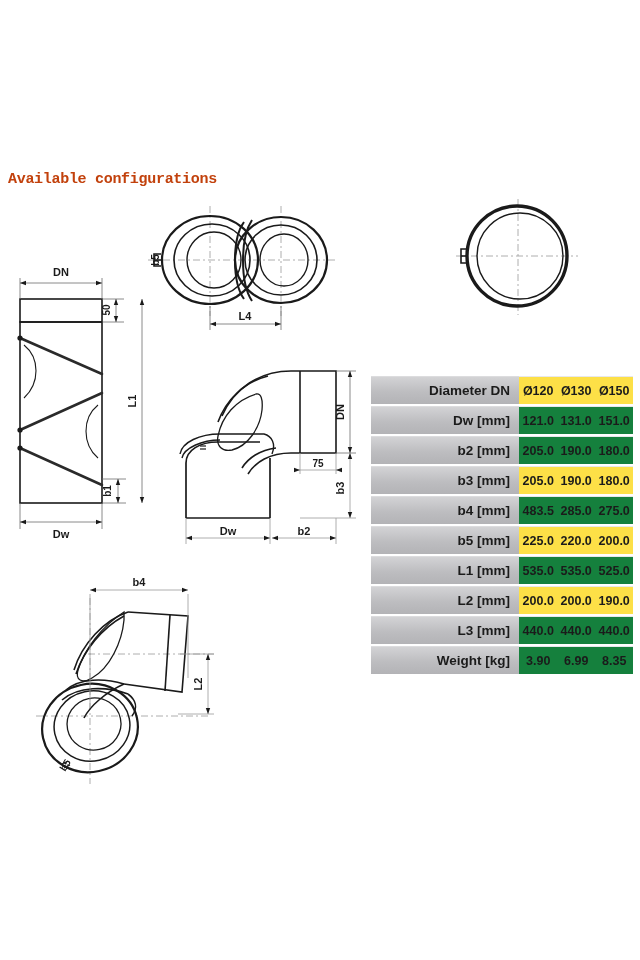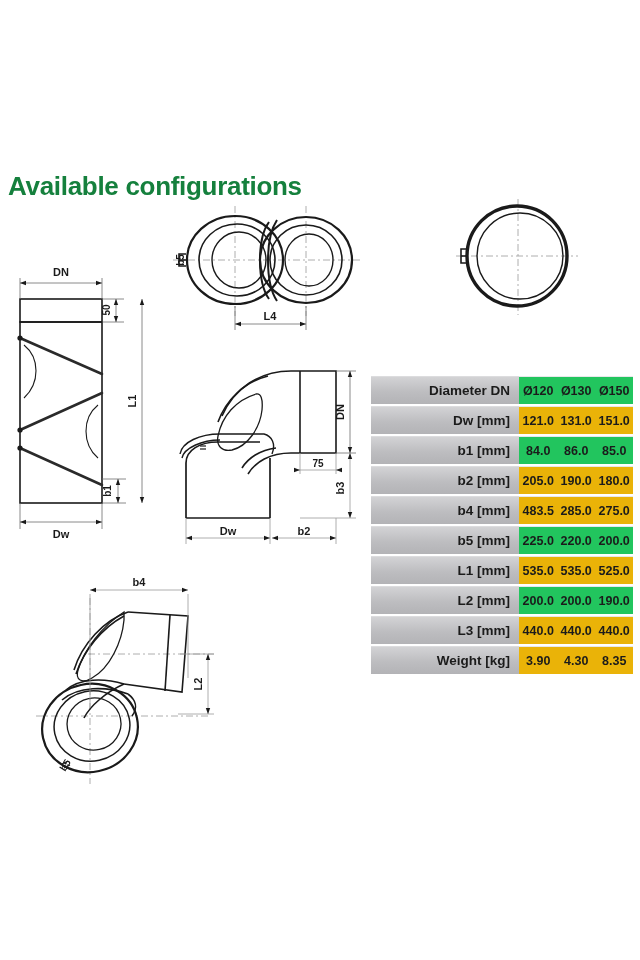--- a/index.html
+++ b/index.html
@@ -12,34 +12,34 @@
     width: 640px;
     height: 960px;
     background: #ffffff;
     overflow: hidden;
     font-family: "Liberation Sans", sans-serif;
   }
   #title {
     position: absolute;
     left: 8px;
     top: 171px;
-    font-size: 26px;
+    font-size: 15px;
     font-weight: bold;
     letter-spacing: -0.3px;
-    color: #15803d;
-    font-family: Liberation Sans, sans-serif;
+    color: #c2410c;
+    font-family: Liberation Mono, monospace;
     white-space: nowrap;
   }
 
   
   .drawing { position: absolute; }
   .drawing svg { display: block; overflow: visible; }
 
   #view-straight   { left: 6px;   top: 258px; }
-  #view-top-pair   { left: 173px; top: 198px; }
+  #view-top-pair   { left: 148px; top: 198px; }
   #view-ring       { left: 452px; top: 193px; }
   #view-elbow-side { left: 160px; top: 358px; }
   #view-elbow-iso  { left: 28px;  top: 558px; }
 
   .dimtxt {
     font-family: "Liberation Sans", sans-serif;
     font-size: 11px;
     font-weight: bold;
     fill: #1a1a1a;
   }
@@ -71,22 +71,22 @@
     padding-right: 9px;
     font-size: 13.5px;
     background: linear-gradient(to bottom, #d3d3d5 0%, #bdbdc0 55%, #b3b3b6 100%);
     border-top: 1px solid #dcdcde;
     padding-left: 44px;
   }
   #spec-table td.val {
     width: 48px;
     border-top: 1px solid #e8e8ea;
   }
-  #spec-table tr.odd  td.val { background: #22c55e; }
-  #spec-table tr.even td.val { background: #eab308; }
+  #spec-table tr.odd  td.val { background: #fde047; }
+  #spec-table tr.even td.val { background: #15803d; }
   #spec-table td.gap { width: 1px; background: #ffffff; border: 0; }
 </style>
 </head>
 <body>
 
 <div id="page">
 
   <div id="title">Available configurations</div>
 
   <div class="drawing" id="view-straight">
@@ -393,31 +393,31 @@
         </tr>
         <tr class="even">
           <td class="lbl">Dw [mm]</td>
           <td class="gap"></td>
           <td class="val">121.0</td>
           <td class="gap"></td>
           <td class="val">131.0</td>
           <td class="gap"></td>
           <td class="val">151.0</td>
         </tr>
+        <tr class="even">
+          <td class="lbl">b2 [mm]</td>
+          <td class="gap"></td>
+          <td class="val">205.0</td>
+          <td class="gap"></td>
+          <td class="val">190.0</td>
+          <td class="gap"></td>
+          <td class="val">180.0</td>
+        </tr>
         <tr class="odd">
-          <td class="lbl">b1 [mm]</td>
-          <td class="gap"></td>
-          <td class="val">84.0</td>
-          <td class="gap"></td>
-          <td class="val">86.0</td>
-          <td class="gap"></td>
-          <td class="val">85.0</td>
-        </tr>
-        <tr class="even">
-          <td class="lbl">b2 [mm]</td>
+          <td class="lbl">b3 [mm]</td>
           <td class="gap"></td>
           <td class="val">205.0</td>
           <td class="gap"></td>
           <td class="val">190.0</td>
           <td class="gap"></td>
           <td class="val">180.0</td>
         </tr>
         <tr class="even">
           <td class="lbl">b4 [mm]</td>
           <td class="gap"></td>
@@ -461,20 +461,20 @@
           <td class="gap"></td>
           <td class="val">440.0</td>
           <td class="gap"></td>
           <td class="val">440.0</td>
         </tr>
         <tr class="even">
           <td class="lbl">Weight [kg]</td>
           <td class="gap"></td>
           <td class="val">3.90</td>
           <td class="gap"></td>
-          <td class="val">4.30</td>
+          <td class="val">6.99</td>
           <td class="gap"></td>
           <td class="val">8.35</td>
         </tr>
       </tbody>
   </table>
 
 </div>
 
 </body></html>

